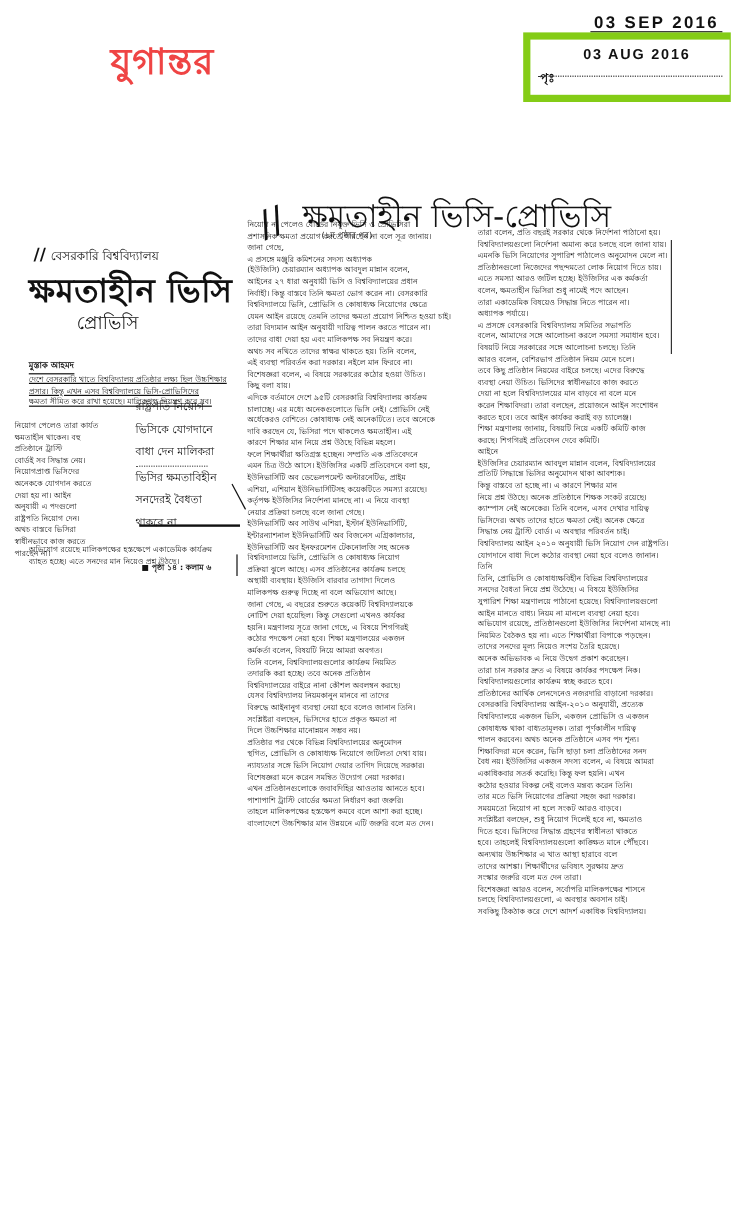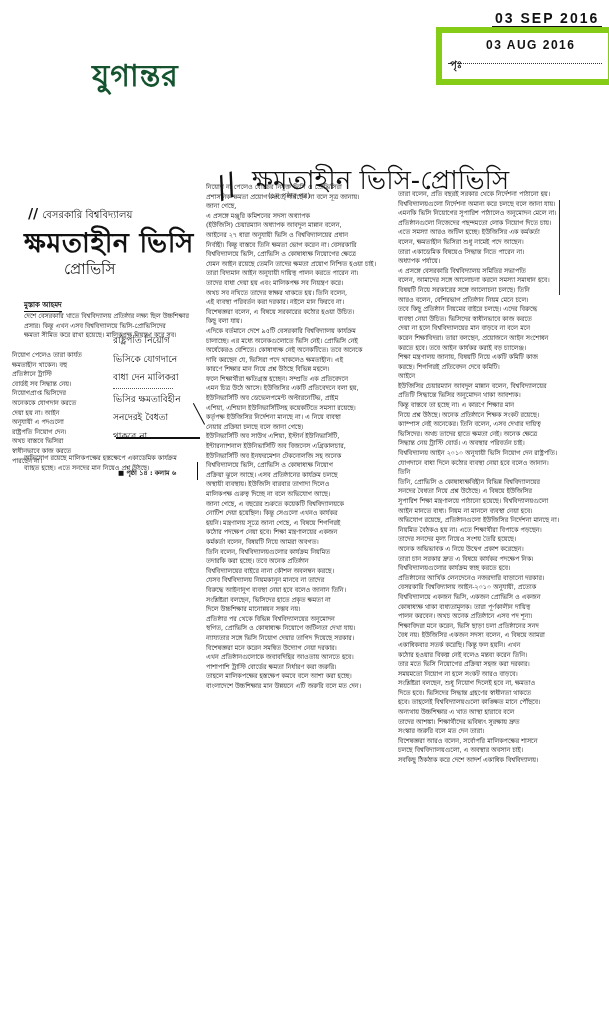--- a/index.html
+++ b/index.html
@@ -1,37 +1,37 @@
 <!DOCTYPE html>
 <html><head>
 <meta charset="utf-8">
 <style>
   html, body { margin:0; padding:0; background:#ffffff; }
   body { width:609px; height:1024px; position:relative; overflow:hidden;
          font-family:"DejaVu Sans", sans-serif; color:#111; }
   .abs { position:absolute; }
-  .masthead { left:92px; top:52px; font-size:30px; font-weight:bold; letter-spacing:1px; color:#14532d; }
+  .masthead { left:92px; top:28px; font-size:30px; font-weight:bold; letter-spacing:1px; color:#ef4444; }
   .stamp-top { left:492px; top:10px; font-family:"Liberation Sans", sans-serif; font-size:14px;
                font-weight:bold; letter-spacing:2px; border-bottom:1.5px solid #111; padding:0 3px 0 3px; }
   .stamp-box { left:436px; top:27px; width:166px; height:46px; border:6px solid #84cc16;
                font-family:"Liberation Sans", sans-serif; font-size:12px; }
   .stamp-box .d { position:absolute; left:44px; top:5px; letter-spacing:1.5px; font-weight:bold; }
   .stamp-box .line { position:absolute; left:6px; right:6px; top:30px; border-top:1.5px dotted #333; }
   .stamp-box .sig { position:absolute; left:8px; top:24px; font-size:10px; font-weight:bold; }
 
   
   .kicker { left:28px; top:205px; font-size:10px; }
   .kicker .slash { font-weight:bold; font-size:14px; margin-right:4px; }
   .hl1 { left:24px; top:222px; font-size:27px; font-weight:bold; letter-spacing:0.5px; }
   .hl2 { left:64px; top:257px; font-size:15px; }
   .byline { left:24px; top:299px; font-size:7px; font-weight:bold; border-bottom:1px solid #111; }
 
   .col { font-size:6.4px; line-height:9.6px; text-align:justify; }
   .col .ln { white-space:nowrap; overflow:hidden; display:block; }
-  .col1 { left:24px; top:312px; width:172px; }
+  .col1 { left:24px; top:312px; width:172px;text-decoration:underline; }
   .col1-narrow { left:12px; top:351px; width:82px; }
   .col1-bottom { left:24px; top:454px; width:172px; }
 
   .pull { left:113px; top:331px; width:90px; font-size:9px; line-height:18.5px; }
   .pull .sep { border-top:1px dotted #555; width:60px; margin:1px 0; }
   .pull-rule { left:116px; top:437px; width:84px; border-top:2.5px solid #111; }
   .jump { left:118px; top:468px; font-size:6.5px; font-weight:bold; }
   .jump-bar { left:197px; top:462px; height:18px; border-left:1.5px solid #111; }
 
   

